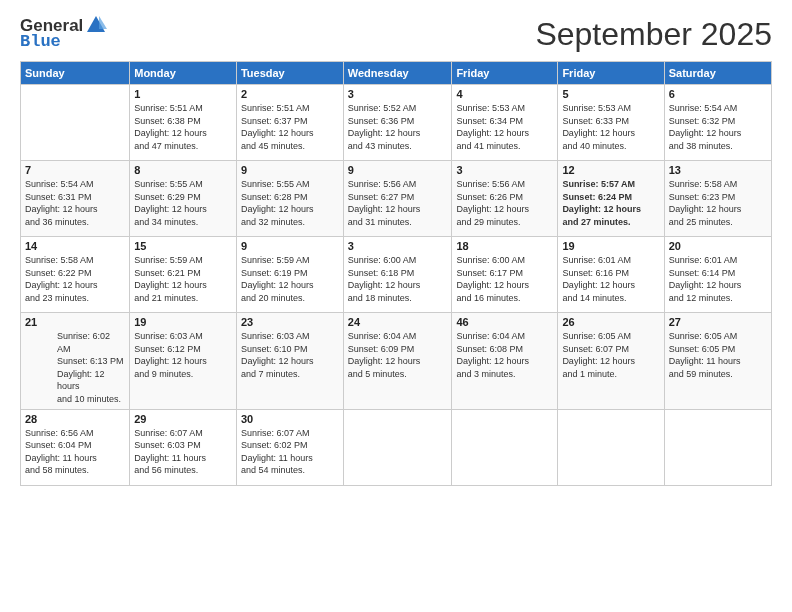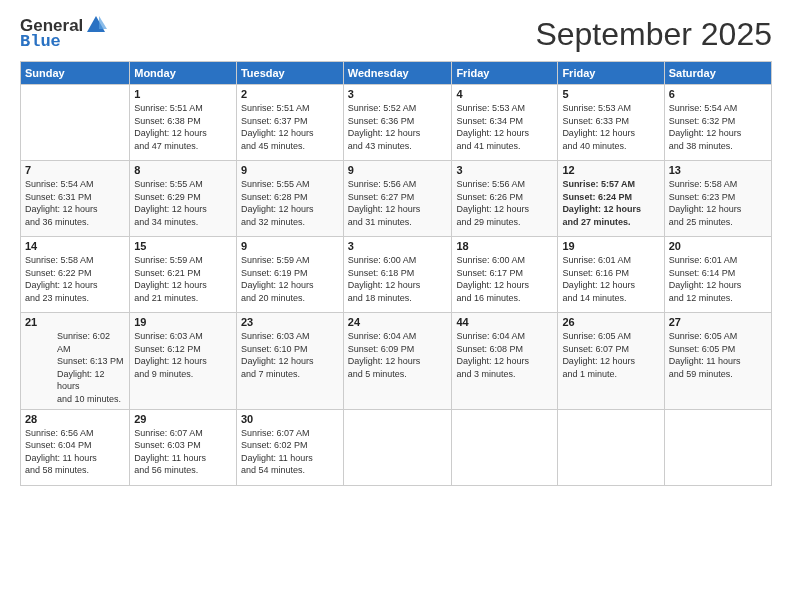--- a/index.html
+++ b/index.html
@@ -283,21 +283,21 @@
 and 7 minutes.</div>
           </td>
           <td>
             <span class="day-num">24</span>
             <div class="day-info" style="white-space: pre-line;">Sunrise: 6:04 AM
 Sunset: 6:09 PM
 Daylight: 12 hours
 and 5 minutes.</div>
           </td>
           <td>
-            <span class="day-num">44</span>
+            <span class="day-num">46</span>
             <div class="day-info" style="white-space: pre-line;">Sunrise: 6:04 AM
 Sunset: 6:08 PM
 Daylight: 12 hours
 and 3 minutes.</div>
           </td>
           <td>
             <span class="day-num">26</span>
             <div class="day-info" style="white-space: pre-line;">Sunrise: 6:05 AM
 Sunset: 6:07 PM
 Daylight: 12 hours

